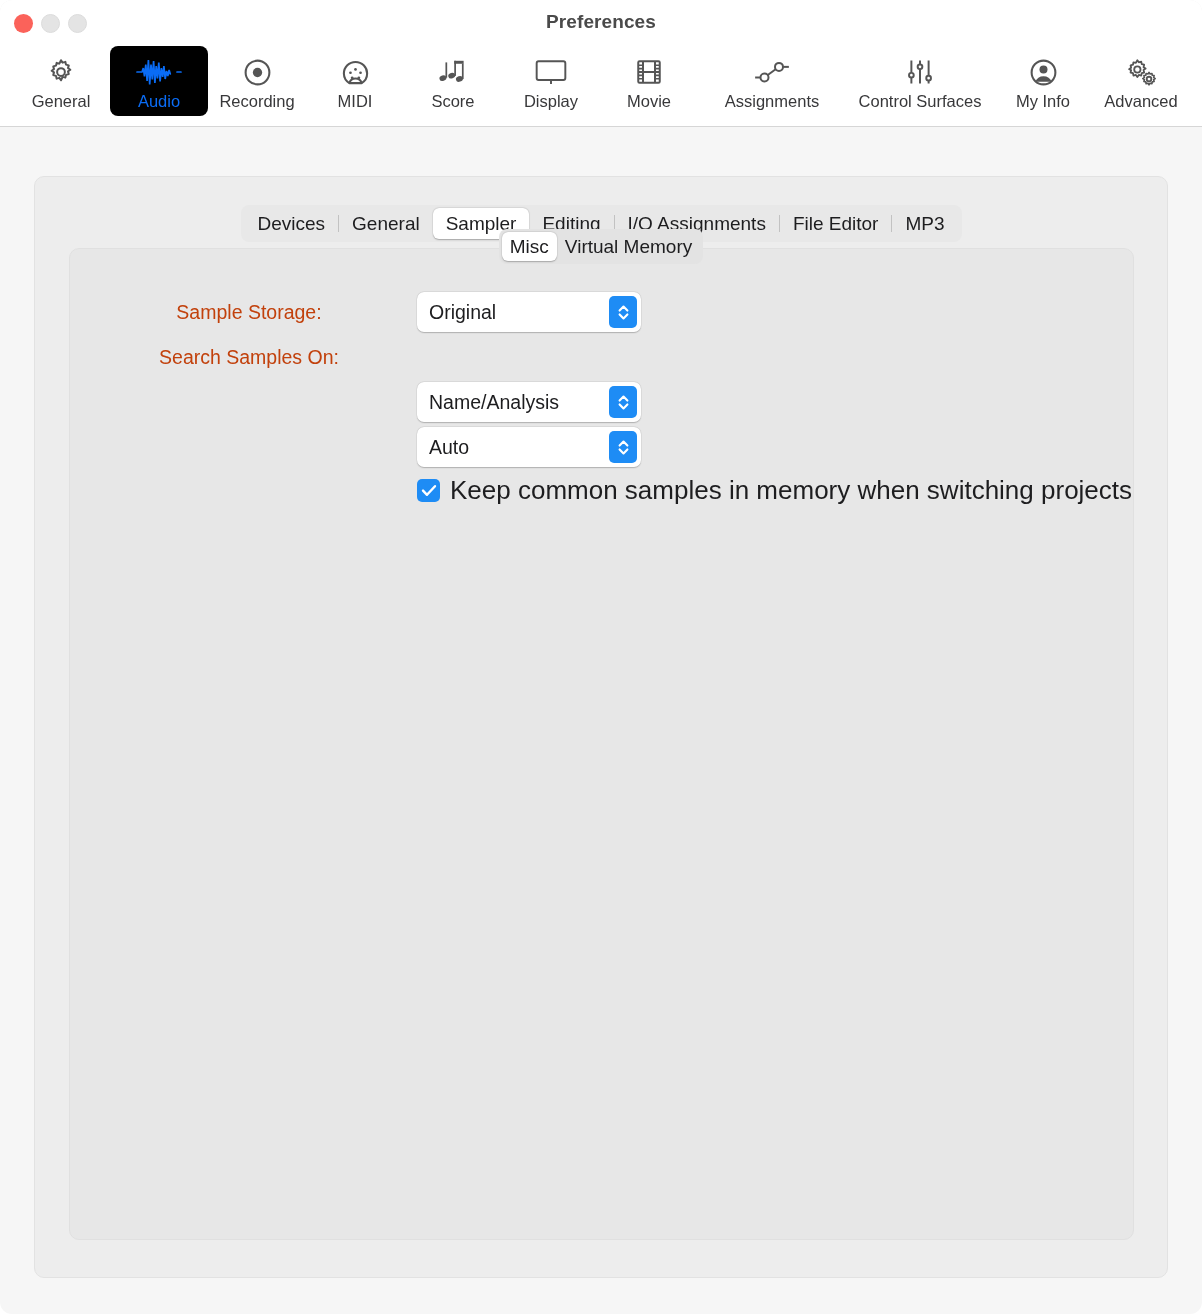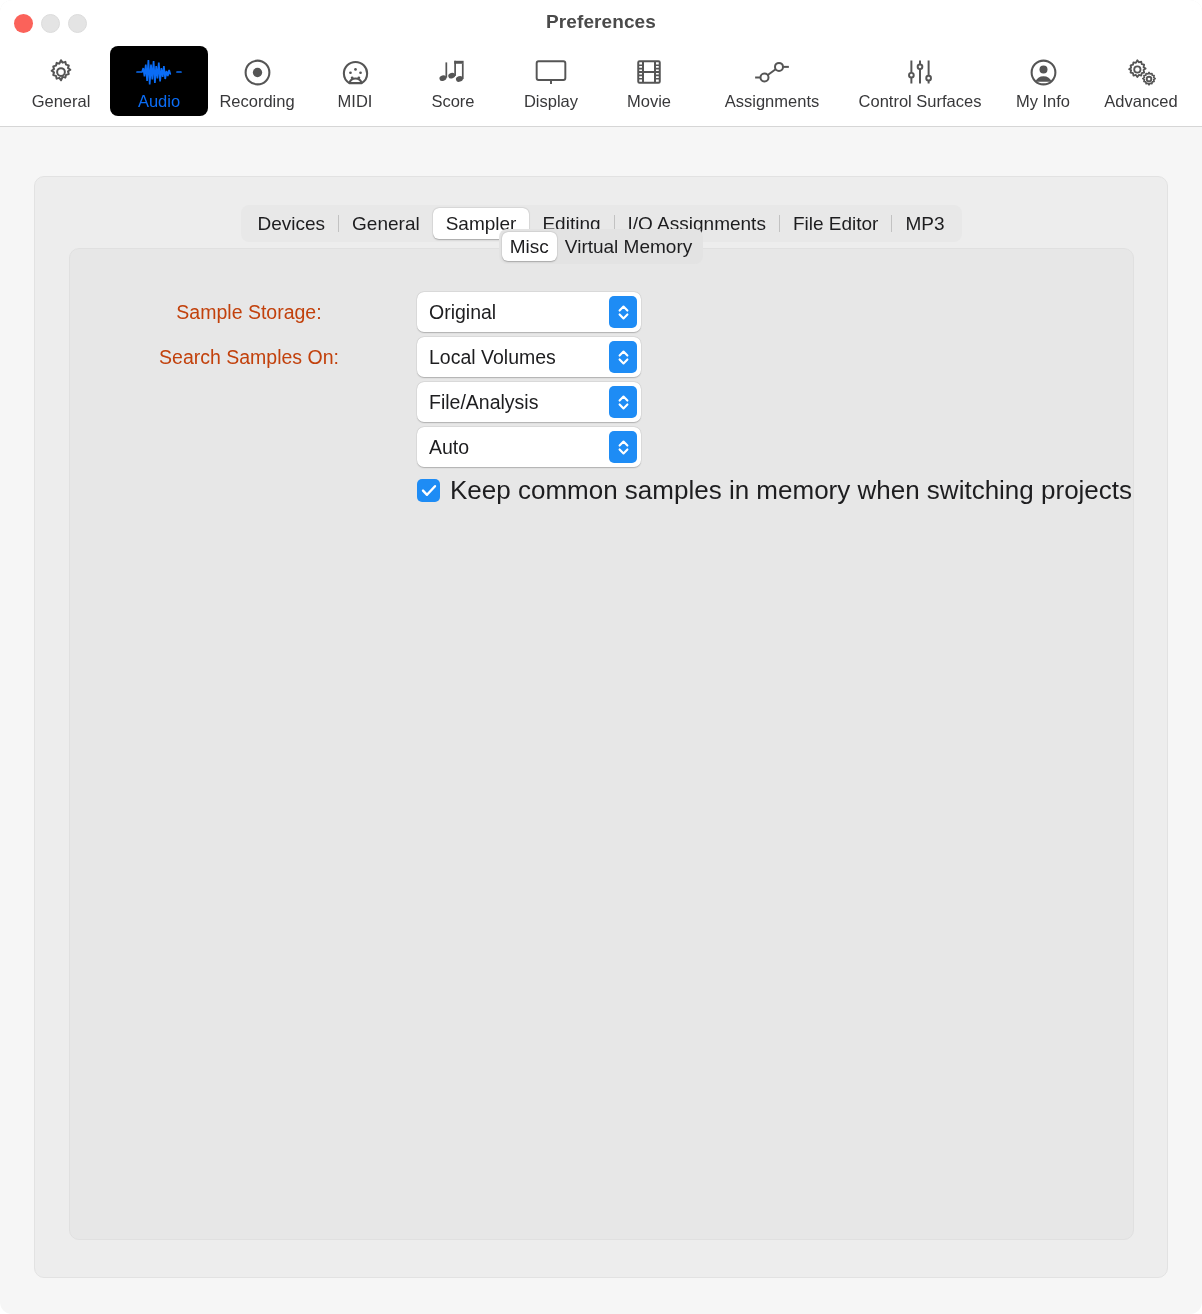--- a/index.html
+++ b/index.html
@@ -461,34 +461,25 @@
           <svg width="13" height="19" viewBox="0 0 13 19" fill="none" stroke="#ffffff" stroke-width="2.1" stroke-linecap="round" stroke-linejoin="round">
             <path d="M2.6 7.6L6.5 3.6l3.9 4"></path>
             <path d="M2.6 11.4l3.9 4 3.9-4"></path>
           </svg>
         </span>
       </div>
     </div>
 
     <div class="form-row">
       <div class="form-label">Search Samples On:</div>
-      <div class="popup">
-        <span class="popup-value">Local Volumes</span>
-        <span class="stepper">
-          <svg width="13" height="19" viewBox="0 0 13 19" fill="none" stroke="#ffffff" stroke-width="2.1" stroke-linecap="round" stroke-linejoin="round">
-            <path d="M2.6 7.6L6.5 3.6l3.9 4"></path>
-            <path d="M2.6 11.4l3.9 4 3.9-4"></path>
-          </svg>
-        </span>
-      </div>
     </div>
 
     <div class="form-row">
       <div class="popup">
-        <span class="popup-value">File/Analysis</span>
+        <span class="popup-value">Name/Analysis</span>
         <span class="stepper">
           <svg width="13" height="19" viewBox="0 0 13 19" fill="none" stroke="#ffffff" stroke-width="2.1" stroke-linecap="round" stroke-linejoin="round">
             <path d="M2.6 7.6L6.5 3.6l3.9 4"></path>
             <path d="M2.6 11.4l3.9 4 3.9-4"></path>
           </svg>
         </span>
       </div>
     </div>
 
     <div class="form-row">

